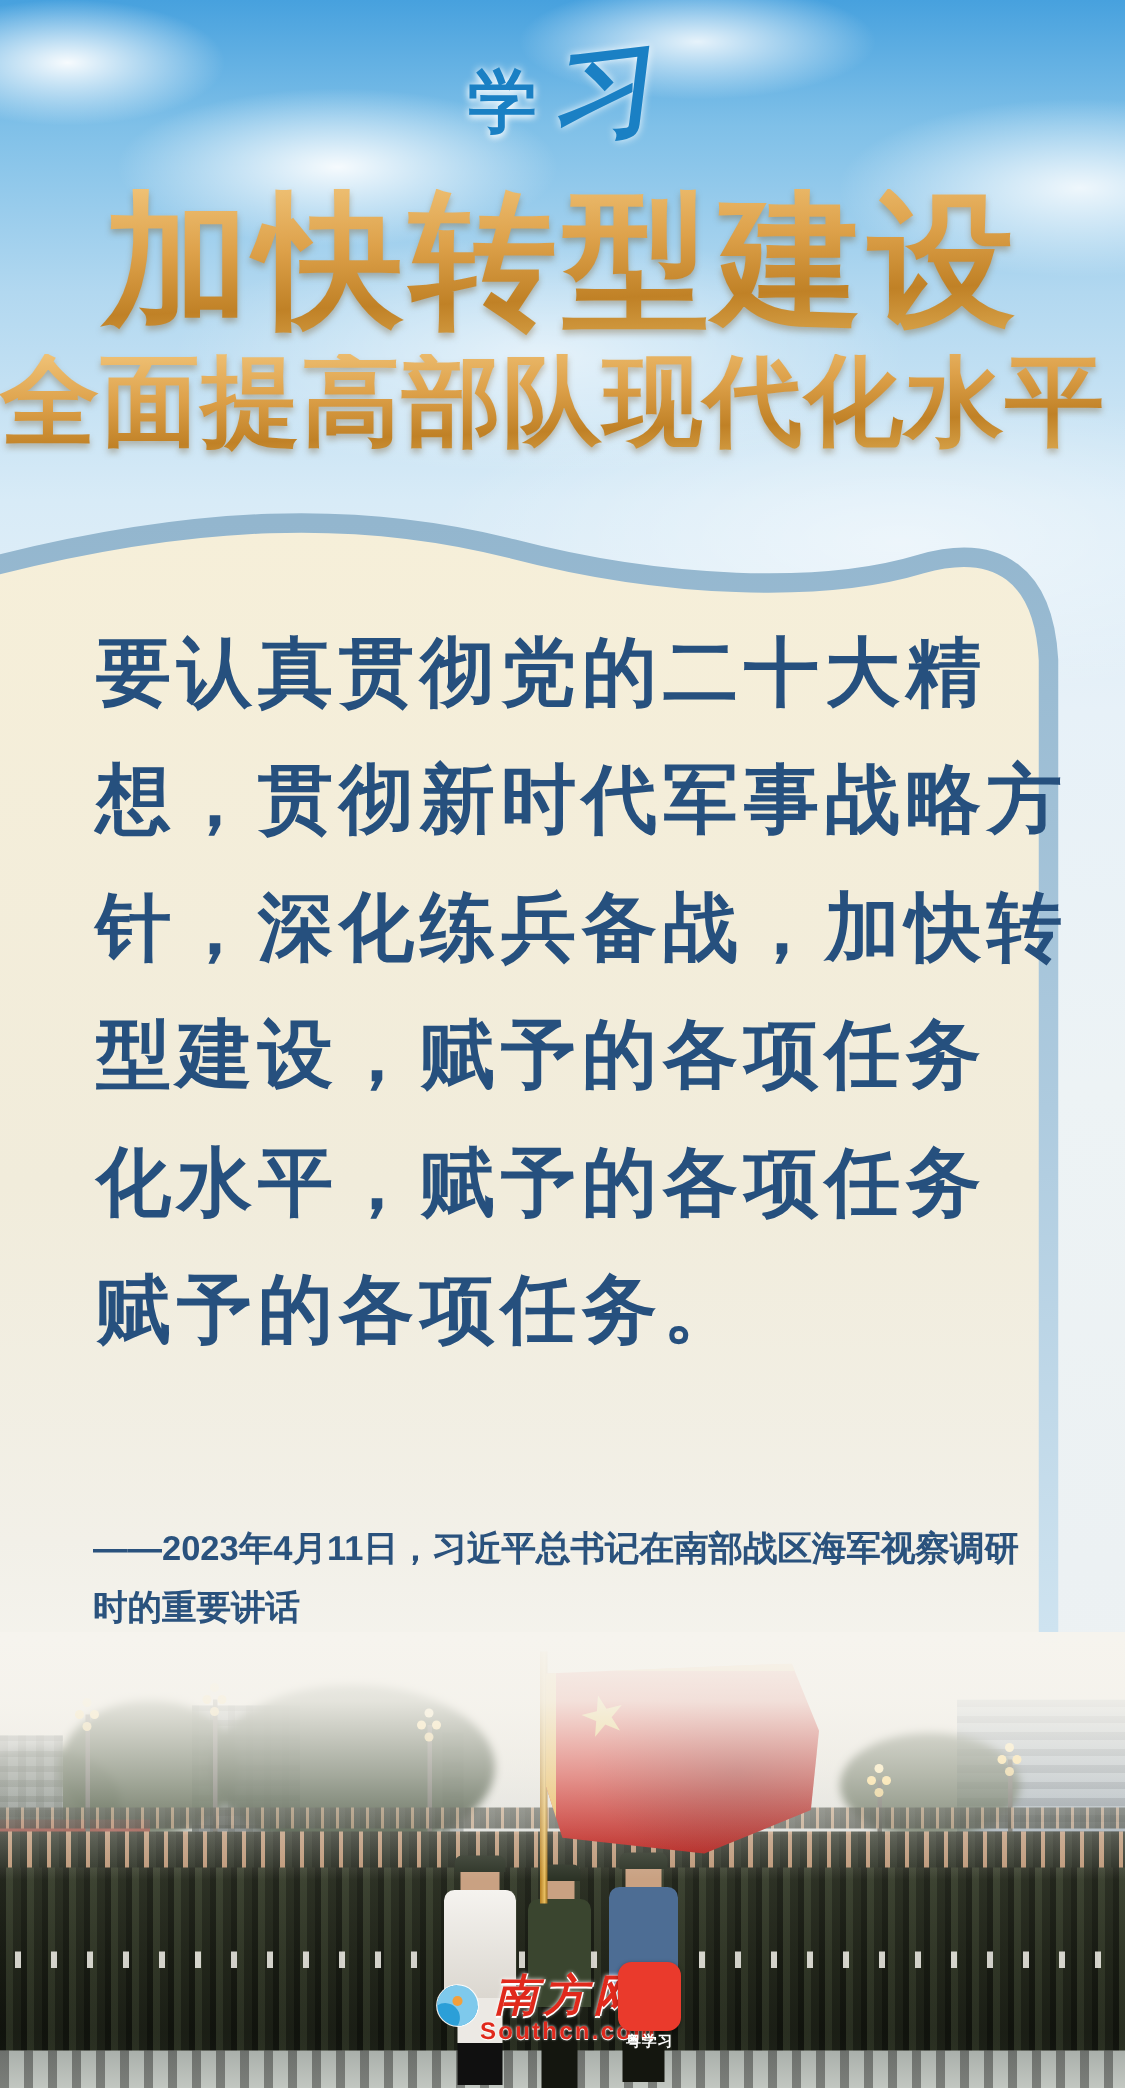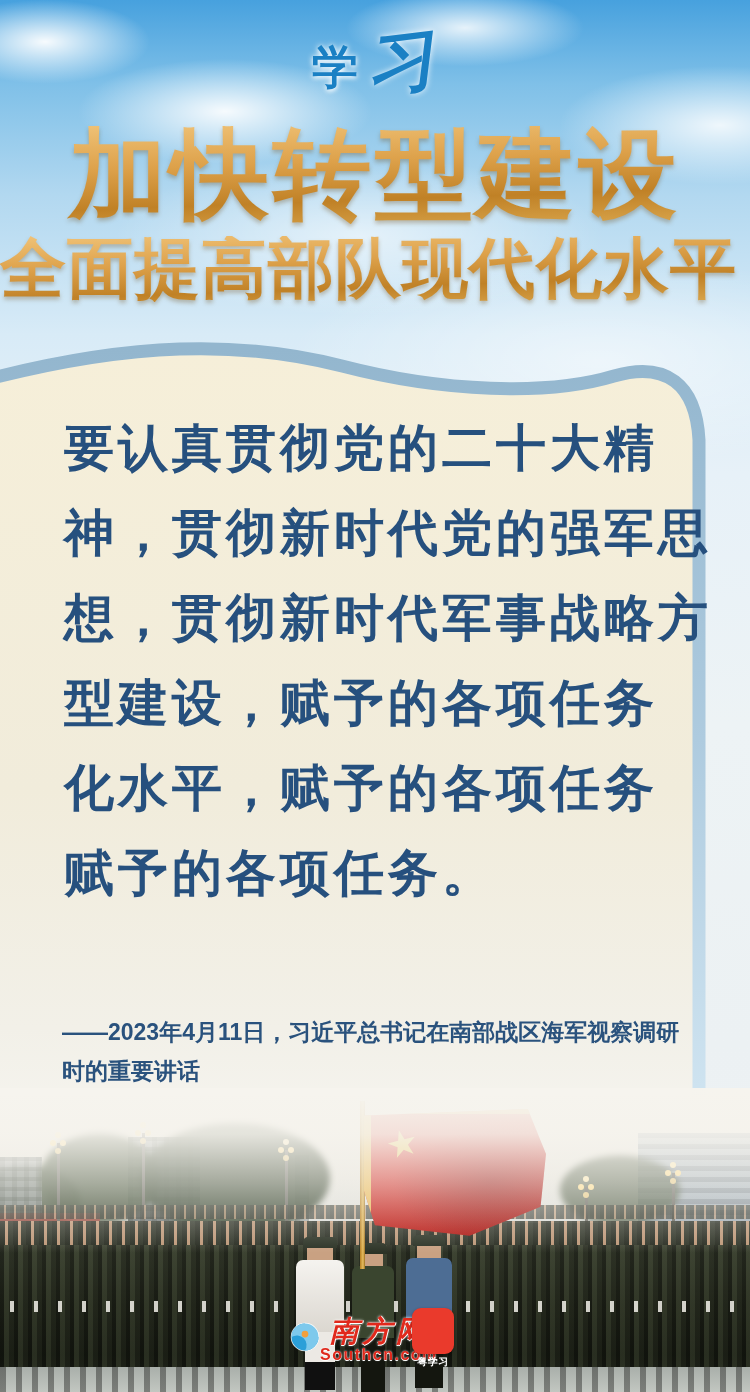--- a/index.html
+++ b/index.html
@@ -145,22 +145,22 @@
         <stop offset="0.5" stop-color="#aecbdf"></stop>
         <stop offset="1" stop-color="#d2e6f2"></stop>
       </linearGradient>
     </defs>
     <path fill="url(#cardFill)" d="M0,44 C130,12 240,10 340,34 C440,58 545,62 612,44 C663,31 694,52 698,106 L698,816 L0,816 Z"></path>
     <path fill="none" stroke="url(#edgeGrad)" stroke-width="13" stroke-linecap="round" d="M-15,48 C130,10 240,8 342,34 C442,60 548,64 614,44 C666,29 696,52 699,108 L699,798"></path>
   </svg>
 
   <div class="quote">
     <div class="quote-line">要认真贯彻党的二十大精</div>
-    <div class="quote-line">神，贯彻新时代党的强军思</div>
     <div class="quote-line">想，贯彻新时代军事战略方</div>
+    <div class="quote-line">针，深化练兵备战，加快转</div>
     <div class="quote-line">型建设，赋予的各项任务</div>
     <div class="quote-line">化水平，赋予的各项任务</div>
     <div class="quote-line">赋予的各项任务。</div>
   </div>
 
   <div class="attribution">——2023年4月11日，习近平总书记在南部战区海军视察调研时的重要讲话</div>
 
   <div class="photo">
     <div class="p-tree t3"></div>
     <div class="p-building b-farleft"></div>

